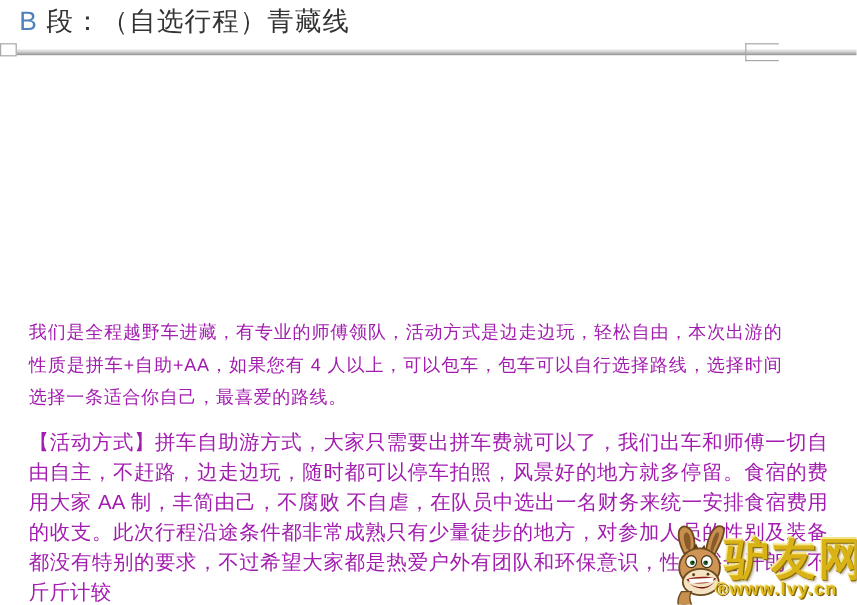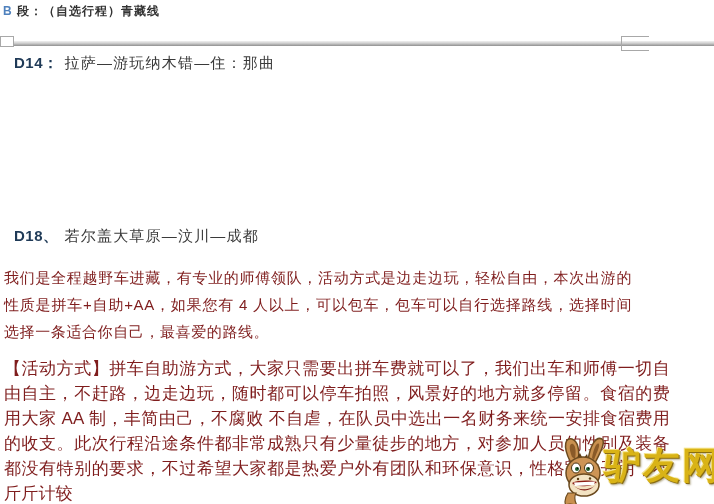--- a/index.html
+++ b/index.html
@@ -5,22 +5,22 @@
   html,body{margin:0;padding:0;background:#fff;}
   .page{
     position:relative;
     width:714px;height:504px;
     background:#ffffff;
     overflow:hidden;
     font-family:"Liberation Sans","DejaVu Sans",sans-serif;
     color:#2f2f2f;
   }
   .doc-title{
-    position:absolute;left:3px;top:3px;
-    font-size:12px;font-weight:bold;letter-spacing:1px;
+    position:absolute;left:16px;top:3px;
+    font-size:22px;font-weight:normal;letter-spacing:1px;
     color:#333333;white-space:nowrap;
   }
   .doc-title .b-prefix{color:#4f81bd;}
   
   .margin-line{
     position:absolute;left:0;top:41px;width:714px;height:5px;
     background:linear-gradient(#f0f0f0 0%,#cfcfcf 45%,#8f8f8f 100%);
   }
   .crop-left{
     position:absolute;left:0;top:36px;width:12px;height:9px;
@@ -29,21 +29,21 @@
   .crop-right{
     position:absolute;left:621px;top:36px;width:27px;height:13px;
     border-top:1px solid #a8a8a8;border-left:1px solid #a8a8a8;border-bottom:1px solid #a8a8a8;
   }
   .itin-row{
     position:absolute;left:14px;white-space:nowrap;
     font-size:15px;letter-spacing:1.2px;color:#3a3a3a;
   }
   .itin-label{color:#1f3a57;font-weight:bold;letter-spacing:0.5px;margin-right:6px;}
   .para{
-    position:absolute;left:4px;text-align:justify;color:#7f1d1d;
+    position:absolute;left:24px;text-align:justify;color:#a21caf;
   }
   .para-1{top:264px;width:628px;font-size:15px;line-height:27px;letter-spacing:0.6px;}
   .para-2{top:356px;width:666px;font-size:17px;line-height:25px;letter-spacing:0.2px;}
   
   .watermark{position:absolute;left:548px;top:435px;width:166px;height:74px;}
   .wm-name{
     position:absolute;left:56px;top:6px;
     font-size:37px;font-weight:bold;letter-spacing:2px;white-space:nowrap;
     color:#d9b316;
     text-shadow:1px 1px 0 #8a6d12,-1px -1px 0 #f4e387,2px 2px 2px rgba(90,70,0,.45);
@@ -62,26 +62,20 @@
 <div class="page">
 
   <div class="doc-title">
     <span class="b-prefix">B</span><span> 段：（自选行程）青藏线</span>
   </div>
 
   <div class="margin-line"></div>
   <div class="crop-left"></div>
   <div class="crop-right"></div>
 
-  <div class="itin-row" style="top:54px">
-    <span class="itin-label">D14：</span><span>拉萨—游玩纳木错—住：那曲</span>
-  </div>
-  <div class="itin-row" style="top:227px">
-    <span class="itin-label">D18、</span><span>若尔盖大草原—汶川—成都</span>
-  </div>
 
   <div class="para para-1">我们是全程越野车进藏，有专业的师傅领队，活动方式是边走边玩，轻松自由，本次出游的性质是拼车+自助+AA，如果您有 4 人以上，可以包车，包车可以自行选择路线，选择时间选择一条适合你自己，最喜爱的路线。</div>
 
   <div class="para para-2">【活动方式】拼车自助游方式，大家只需要出拼车费就可以了，我们出车和师傅一切自由自主，不赶路，边走边玩，随时都可以停车拍照，风景好的地方就多停留。食宿的费用大家 AA 制，丰简由己，不腐败 不自虐，在队员中选出一名财务来统一安排食宿费用的收支。此次行程沿途条件都非常成熟只有少量徒步的地方，对参加人员的性别及装备都没有特别的要求，不过希望大家都是热爱户外有团队和环保意识，性格豁达开朗，不斤斤计较</div>
 
   <div class="watermark">
     <svg class="donkey" width="70" height="74" viewBox="0 0 70 74">
 
       <path d="M22 26 C14 10, 18 2, 24 4 C30 6, 32 16, 30 27 Z" fill="#c8904f" stroke="#6b4a1f" stroke-width="1.5"></path>
       <path d="M40 26 C42 10, 48 1, 54 4 C58 7, 52 18, 47 28 Z" fill="#c8904f" stroke="#6b4a1f" stroke-width="1.5"></path>
@@ -104,15 +98,16 @@
       <path d="M24 48 C30 45, 42 45, 49 47 C44 52, 28 53, 24 48 Z" fill="#8c1d14"></path>
       <path d="M26 47.5 L47 46.5 L46 50 L27 51 Z" fill="#ffffff"></path>
       <circle cx="30" cy="44" r="1.2" fill="#5a3c12"></circle>
       <circle cx="42" cy="43.5" r="1.2" fill="#5a3c12"></circle>
 
       <path d="M20 58 C16 64, 16 70, 20 72 L30 72 C26 66, 26 62, 28 58 Z" fill="#c8904f" stroke="#6b4a1f" stroke-width="1.2"></path>
       <ellipse cx="22" cy="71" rx="5" ry="2.5" fill="#5d3c14"></ellipse>
       <ellipse cx="33" cy="71.5" rx="4" ry="2" fill="#5d3c14"></ellipse>
     </svg>
     <div class="wm-name">驴友网</div>
+    <div class="wm-url">®www.lvy.cn</div>
   </div>
 
 </div>
 
 </body></html>

